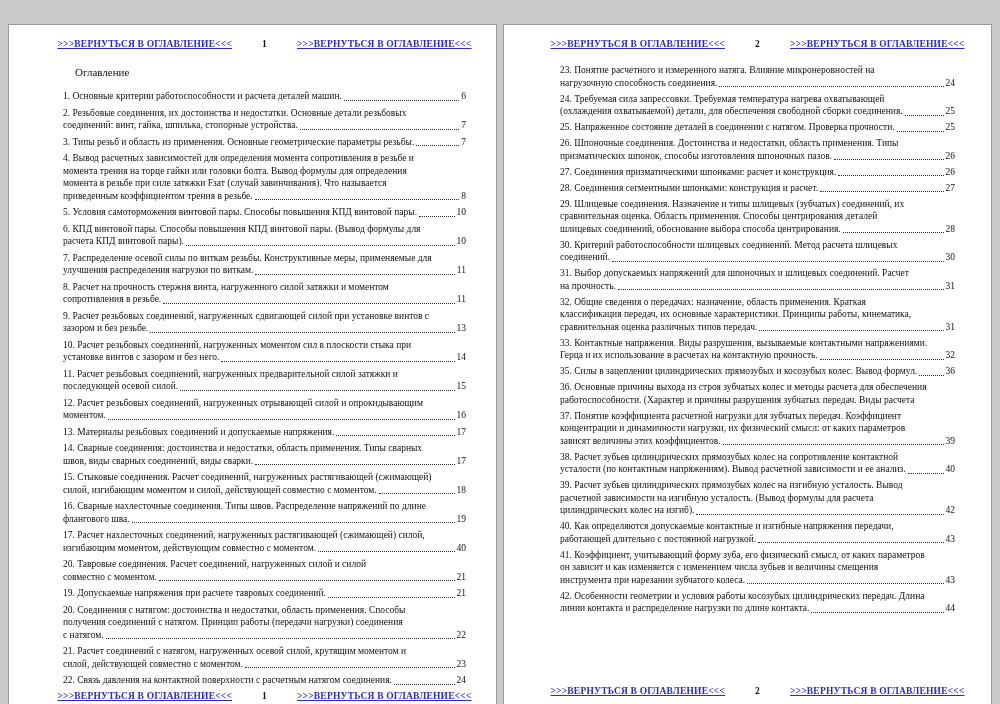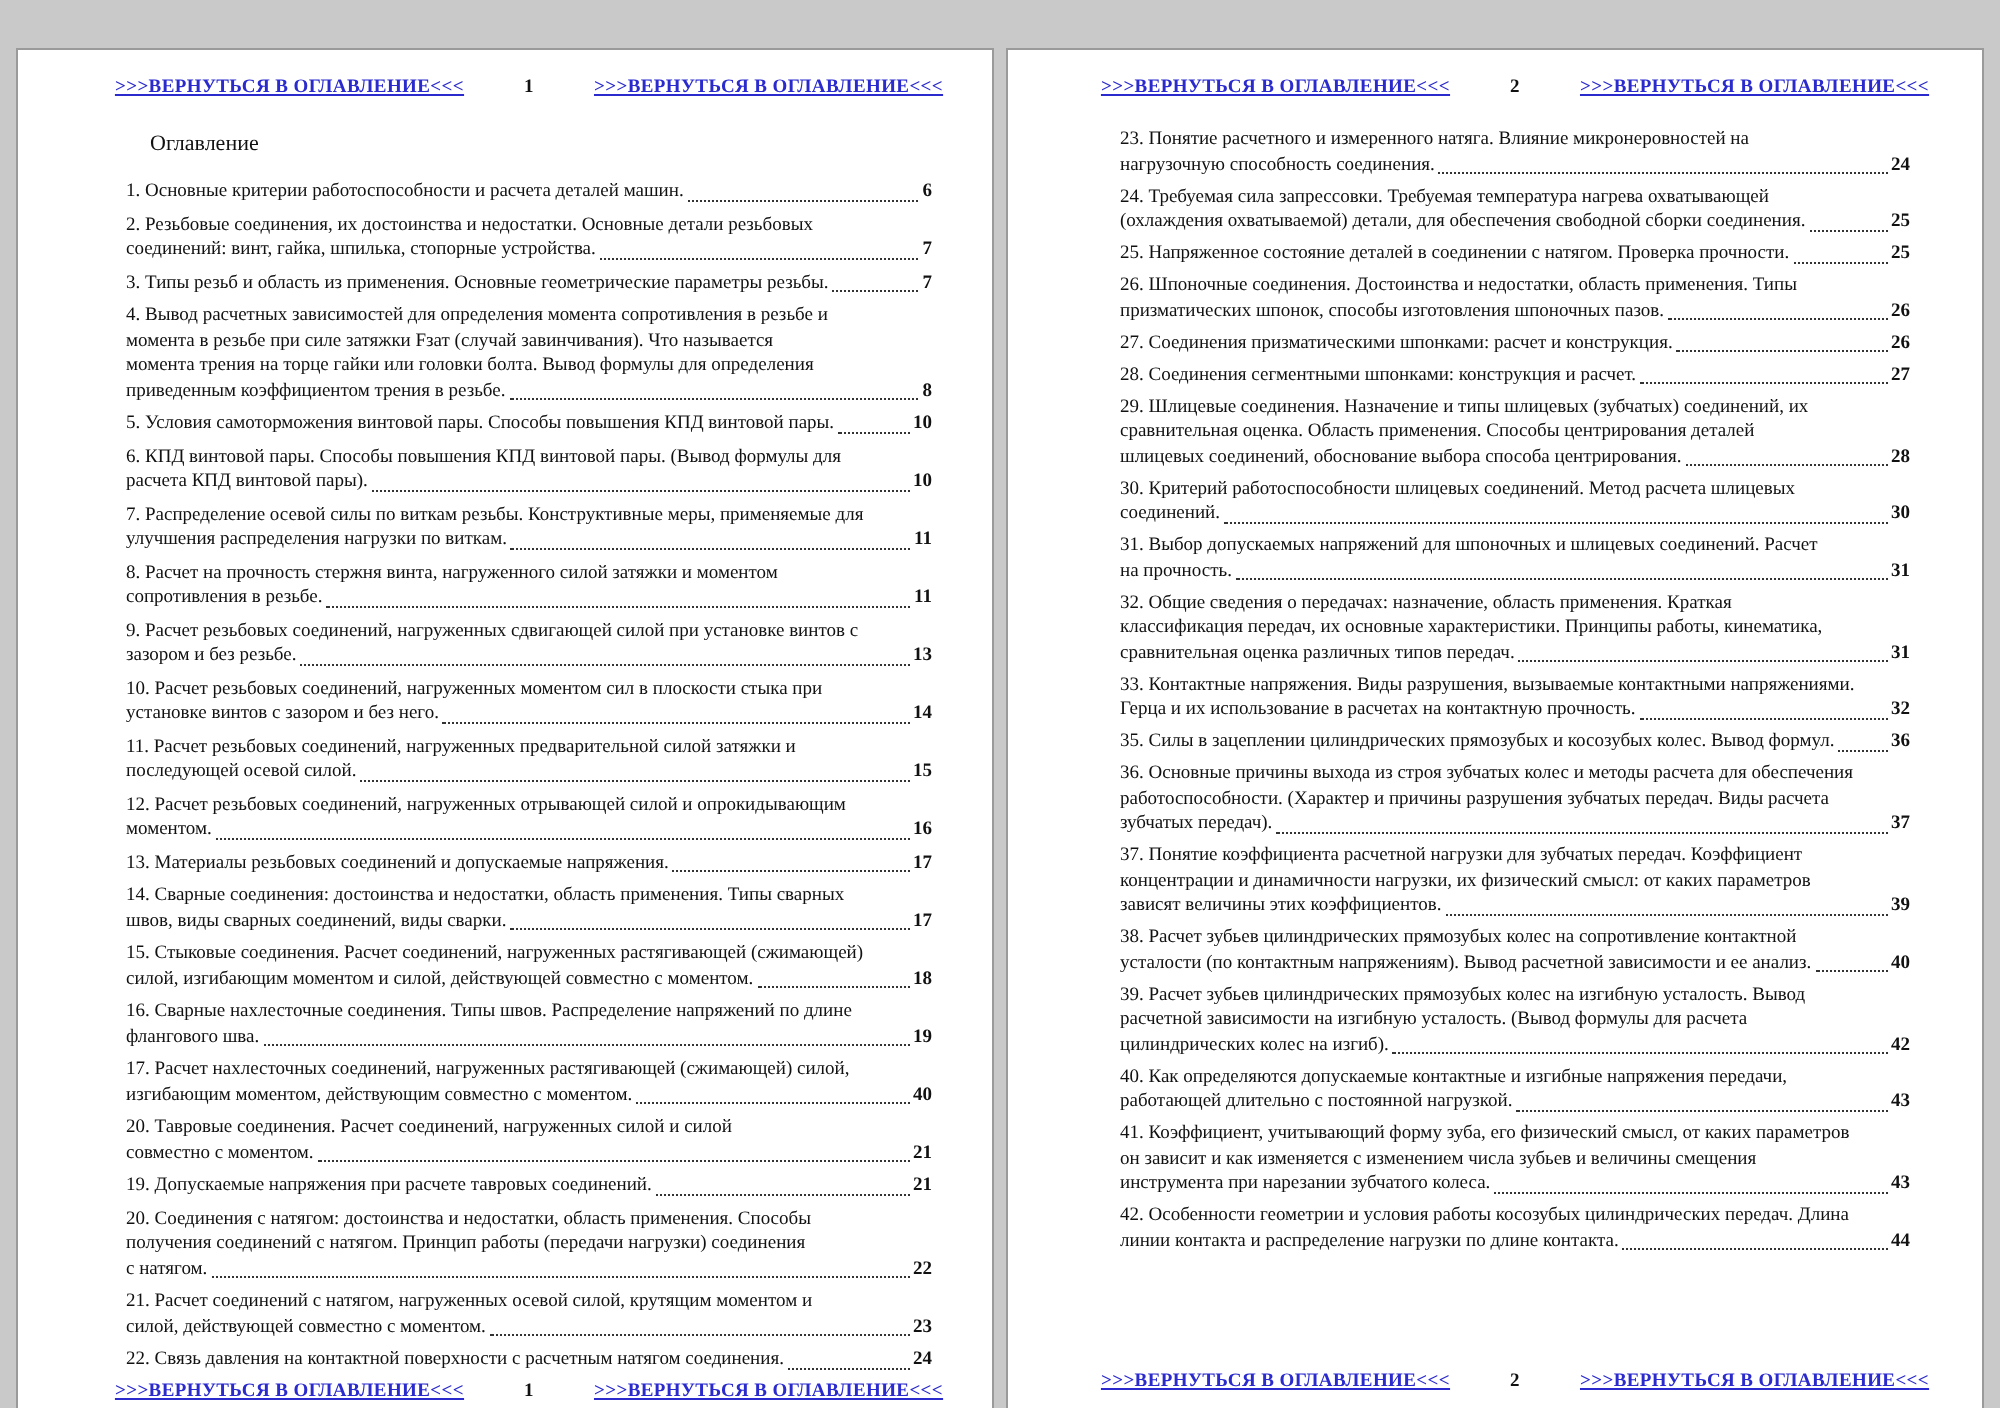--- a/index.html
+++ b/index.html
@@ -21,21 +21,21 @@
   .navlink { color:#2a2acd; text-decoration:underline; cursor:pointer; white-space:nowrap; }
   .pnum { color:#111; font-weight:bold; }
   .heading { font-size:11px; margin:2px 0 12px 12px; }
   .entries { flex:none; }
   .entry { margin-bottom:4px; }
   .page-right .entry { margin-bottom:3.5px; }
   .line { font-size:9.5px; line-height:12.5px; text-align:justify; }
   .lastline { display:flex; align-items:baseline; font-size:9.5px; line-height:12.5px; }
   .lt { white-space:nowrap; overflow:hidden; flex:0 1 auto; }
   .fill { flex:1 1 6px; min-width:4px; border-bottom:1px dotted #333; align-self:flex-end; margin:0 2px 2px 2px; }
-  .pg { flex:none;font-weight:bold; }
+  .pg { flex:none; }
 </style>
 </head>
 <body>
 
 <div class="canvas">
 
   <div class="page page-left">
     <div class="pagehead">
       <a class="navlink">&gt;&gt;&gt;ВЕРНУТЬСЯ В ОГЛАВЛЕНИЕ&lt;&lt;&lt;</a>
       <span class="pnum">1</span>
@@ -60,22 +60,22 @@
         </div>
         <div class="entry">
           <div class="lastline">
             <span class="lt">3. Типы резьб и область из применения. Основные геометрические параметры резьбы.</span>
             <span class="fill"></span>
             <span class="pg">7</span>
           </div>
         </div>
         <div class="entry">
           <div class="line">4. Вывод расчетных зависимостей для определения момента сопротивления в резьбе и</div>
+          <div class="line">момента трения на торце гайки или головки болта. Вывод формулы для определения</div>
           <div class="line">момента в резьбе при силе затяжки Fзат (случай завинчивания). Что называется</div>
-          <div class="line">момента трения на торце гайки или головки болта. Вывод формулы для определения</div>
           <div class="lastline">
             <span class="lt">приведенным коэффициентом трения в резьбе.</span>
             <span class="fill"></span>
             <span class="pg">8</span>
           </div>
         </div>
         <div class="entry">
           <div class="lastline">
             <span class="lt">5. Условия самоторможения винтовой пары. Способы повышения КПД винтовой пары.</span>
             <span class="fill"></span>
@@ -321,25 +321,20 @@
         <div class="entry">
           <div class="lastline">
             <span class="lt">35. Силы в зацеплении цилиндрических прямозубых и косозубых колес. Вывод формул.</span>
             <span class="fill"></span>
             <span class="pg">36</span>
           </div>
         </div>
         <div class="entry">
           <div class="line">36. Основные причины выхода из строя зубчатых колес и методы расчета для обеспечения</div>
           <div class="line">работоспособности. (Характер  и причины разрушения зубчатых передач. Виды расчета</div>
-          <div class="lastline">
-            <span class="lt">зубчатых передач).</span>
-            <span class="fill"></span>
-            <span class="pg">37</span>
-          </div>
         </div>
         <div class="entry">
           <div class="line">37. Понятие коэффициента расчетной нагрузки для зубчатых передач. Коэффициент</div>
           <div class="line">концентрации и динамичности нагрузки, их физический смысл: от каких параметров</div>
           <div class="lastline">
             <span class="lt">зависят величины этих коэффициентов.</span>
             <span class="fill"></span>
             <span class="pg">39</span>
           </div>
         </div>

